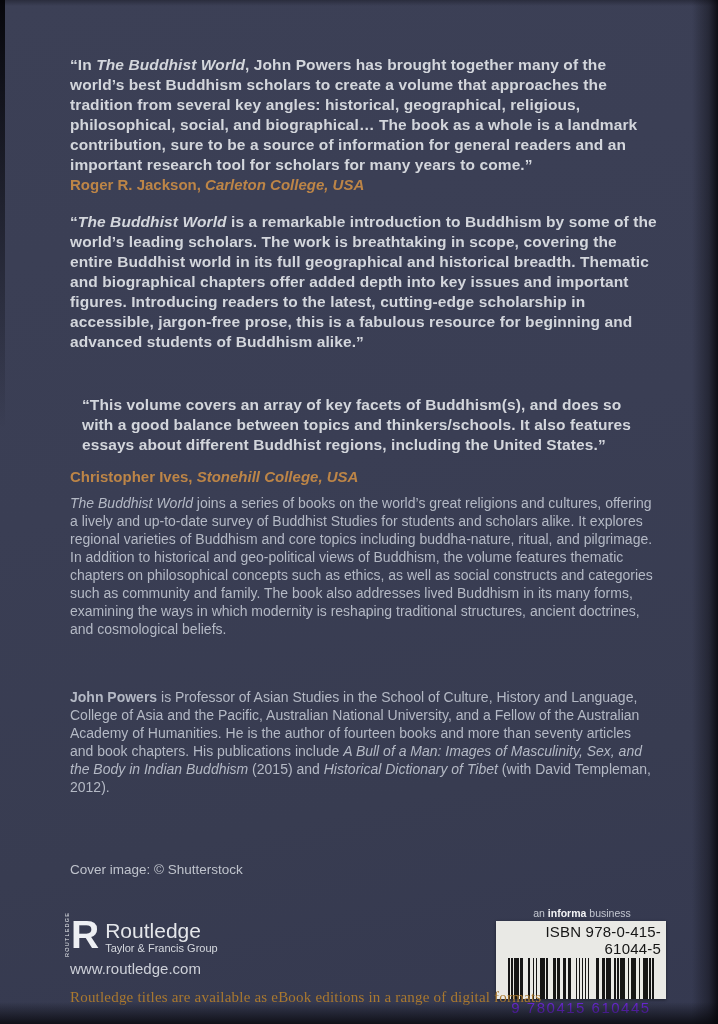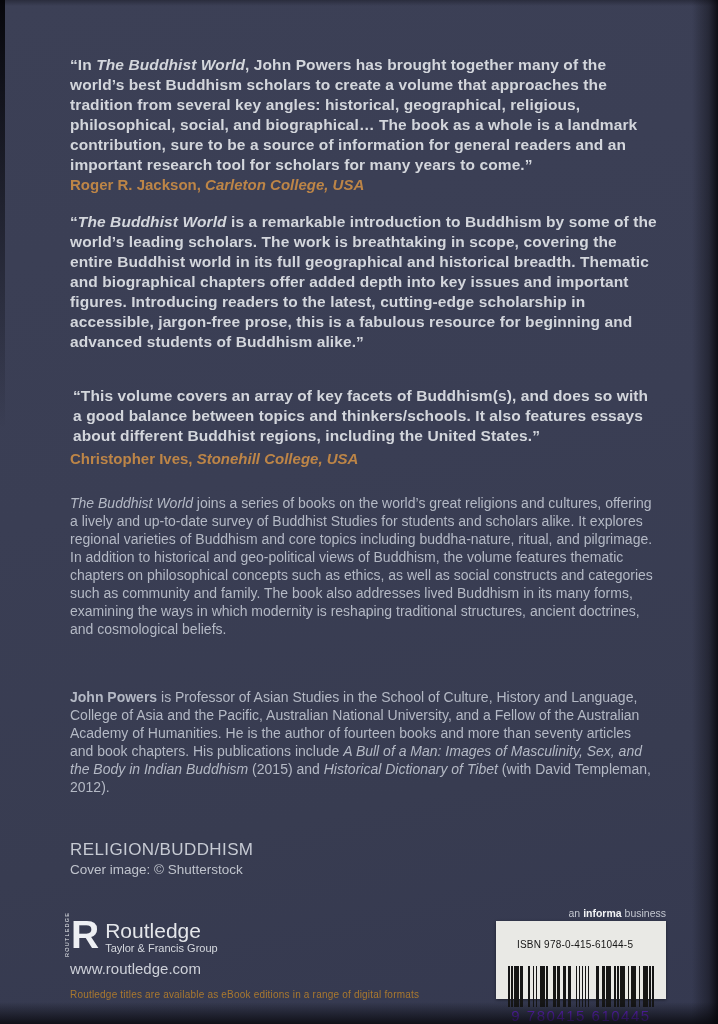--- a/index.html
+++ b/index.html
@@ -35,58 +35,57 @@
   .logo-row{position:absolute;left:64px;top:916px;display:flex;align-items:flex-start;}
   .vert{writing-mode:vertical-rl;transform:rotate(180deg);font-size:5.5px;letter-spacing:1.2px;
     color:#e6e8ec;height:38px;margin-top:3px;}
   .r-glyph{font-size:39px;line-height:38px;font-weight:bold;color:#edeff3;margin:0 6px 0 1px;}
   .pub-text{padding-top:4px;}
   .pub-name{font-size:21px;line-height:21px;color:#e4e6ea;}
   .pub-group{font-size:11px;color:#d6d9df;margin-top:1px;}
   .website{position:absolute;left:70px;top:960px;font-size:15px;color:#cdd0d8;}
 
   
-  .informa{position:absolute;left:498px;top:907px;width:168px;text-align:right;
+  .informa{position:absolute;left:498px;top:907px;width:168px;text-align:center;
     font-size:10.5px;color:#c3c7d0;}
   .informa b{color:#f3f4f6;}
   .barcode-box{position:absolute;left:496px;top:921px;width:170px;height:78px;
     background:#e9e9e5;box-shadow:0 1px 3px rgba(0,0,0,.45);
     box-sizing:border-box;padding:2px 5px 2px;}
-  .isbn-label{font-size:10px;color:#161616;text-align:left;letter-spacing:.2px;margin:16px;}
+  .isbn-label{font-size:15px;color:#161616;text-align:right;letter-spacing:.2px;margin:0;}
   .bars{height:41px;margin:1px 7px 0;}
   .digits{font-size:15px;color:#6d28d9;text-align:center;letter-spacing:1.5px;margin:0;}
 
-  .footer-note{position:absolute;left:70px;top:989px;font-size:10px;
-    color:var(--footer-text,#a9782f);letter-spacing:.2px;}
+  .footer-note{position:absolute;left:70px;top:989px;font-size:15px;
+    color:var(--footer-text,#a9782f);letter-spacing:.2px;font-family:Liberation Serif, serif;}
 </style>
 </head>
 <body>
 
 <div class="photo">
   <div class="cover">
 
     <section class="blk" style="top:55px">
       <p class="quote" style="margin:0"><span>“In </span><span style="font-style: italic;">The Buddhist World</span><span>, John Powers has brought together many of the world’s best Buddhism scholars to create a volume that approaches the tradition from several key angles: historical, geographical, religious, philosophical, social, and biographical… The book as a whole is a landmark contribution, sure to be a source of information for general readers and an important research tool for scholars for many years to come.”</span></p>
       <p class="attr" style="margin:0"><span>Roger R. Jackson, </span><span style="font-style: italic;">Carleton College, USA</span></p>
     </section>
 
     <section class="blk" style="top:212px">
       <p class="quote" style="margin:0"><span>“</span><span style="font-style: italic;">The Buddhist World</span><span> is a remarkable introduction to Buddhism by some of the world’s leading scholars. The work is breathtaking in scope, covering the entire Buddhist world in its full geographical and historical breadth. Thematic and biographical chapters offer added depth into key issues and important figures. Introducing readers to the latest, cutting-edge scholarship in accessible, jargon-free prose, this is a fabulous resource for beginning and advanced students of Buddhism alike.”</span></p>
     </section>
 
     <section class="blk" style="top:383px">
-      <p class="quote" style="margin:3px"><span>“This volume covers an array of key facets of Buddhism(s), and does so with a good balance between topics and thinkers/schools. It also features essays about different Buddhist regions, including the United States.”</span></p>
+      <p class="quote" style="margin:12px"><span>“This volume covers an array of key facets of Buddhism(s), and does so with a good balance between topics and thinkers/schools. It also features essays about different Buddhist regions, including the United States.”</span></p>
       <p class="attr" style="margin:0"><span>Christopher Ives, </span><span style="font-style: italic;">Stonehill College, USA</span></p>
     </section>
 
     <p class="blk body-text" style="top:494px"><span style="font-style: italic;">The Buddhist World</span><span> joins a series of books on the world’s great religions and cultures, offering a lively and up-to-date survey of Buddhist Studies for students and scholars alike. It explores regional varieties of Buddhism and core topics including buddha-nature, ritual, and pilgrimage. In addition to historical and geo-political views of Buddhism, the volume features thematic chapters on philosophical concepts such as ethics, as well as social constructs and categories such as community and family. The book also addresses lived Buddhism in its many forms, examining the ways in which modernity is reshaping traditional structures, ancient doctrines, and cosmological beliefs.</span></p>
 
     <p class="blk body-text" style="top:688px"><span style="font-weight: bold;">John Powers</span><span> is Professor of Asian Studies in the School of Culture, History and Language, College of Asia and the Pacific, Australian National University, and a Fellow of the Australian Academy of Humanities. He is the author of fourteen books and more than seventy articles and book chapters. His publications include </span><span style="font-style: italic;">A Bull of a Man: Images of Masculinity, Sex, and the Body in Indian Buddhism</span><span> (2015) and </span><span style="font-style: italic;">Historical Dictionary of Tibet</span><span> (with David Templeman, 2012).</span></p>
 
-    <p class="blk category" style="top:840px">RELIGION/BUDDHISM</p>
     <p class="blk credit" style="top:862px">Cover image: © Shutterstock</p>
 
     <div class="logo-row">
       <span class="vert">ROUTLEDGE</span>
       <span class="r-glyph">R</span>
       <span class="pub-text">
         <div class="pub-name">Routledge</div>
         <div class="pub-group">Taylor &amp; Francis Group</div>
       </span>
     </div>

